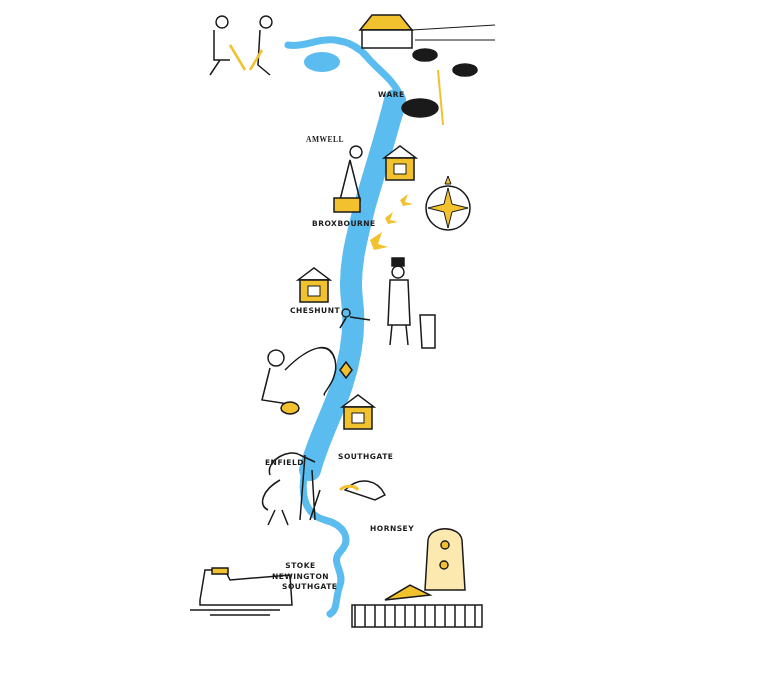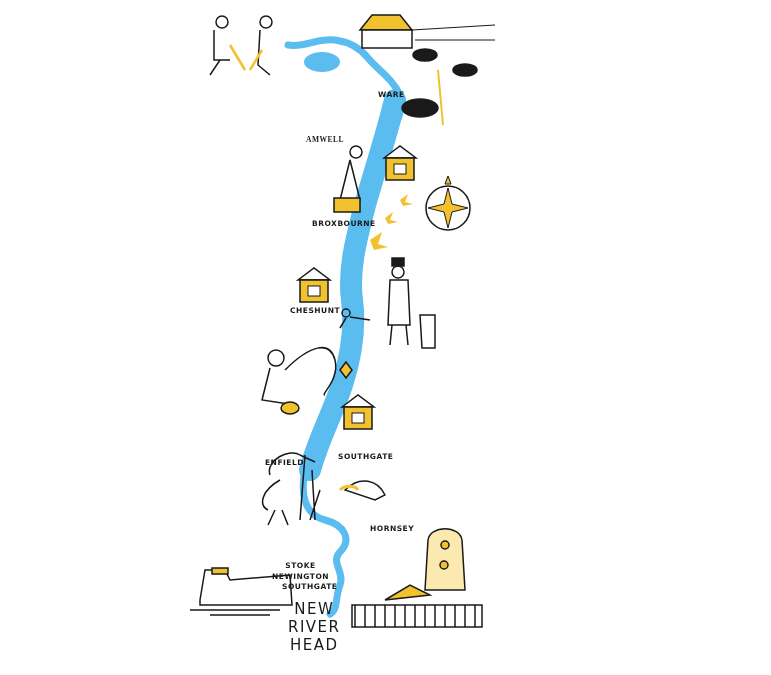--- a/index.html
+++ b/index.html
@@ -124,18 +124,13 @@
   <div class="lbl sm" style="left:272px;top:219px;padding-left:40px;">BROXBOURNE</div>
   <div class="lbl sm" style="left:290px;top:306px;">CHESHUNT</div>
   <div class="lbl sm" style="left:265px;top:442px;margin-top:16px;">ENFIELD</div>
   <div class="lbl sm" style="left:338px;top:452px;">SOUTHGATE</div>
   <div class="lbl sm" style="left:370px;top:524px;">HORNSEY</div>
   <div class="lbl sm" style="left:272px;top:560px;text-align:center;line-height:11px;">
     <div>STOKE</div>
     <div>NEWINGTON</div>
   </div>
   <div class="lbl sm" style="left:282px;top:582px;">SOUTHGATE</div>
-  <div class="lbl big" style="left:288px;top:600px;">
-    <div>NEW</div>
-    <div>RIVER</div>
-    <div>HEAD</div>
-  </div>
 </div>
 
 </body></html>

